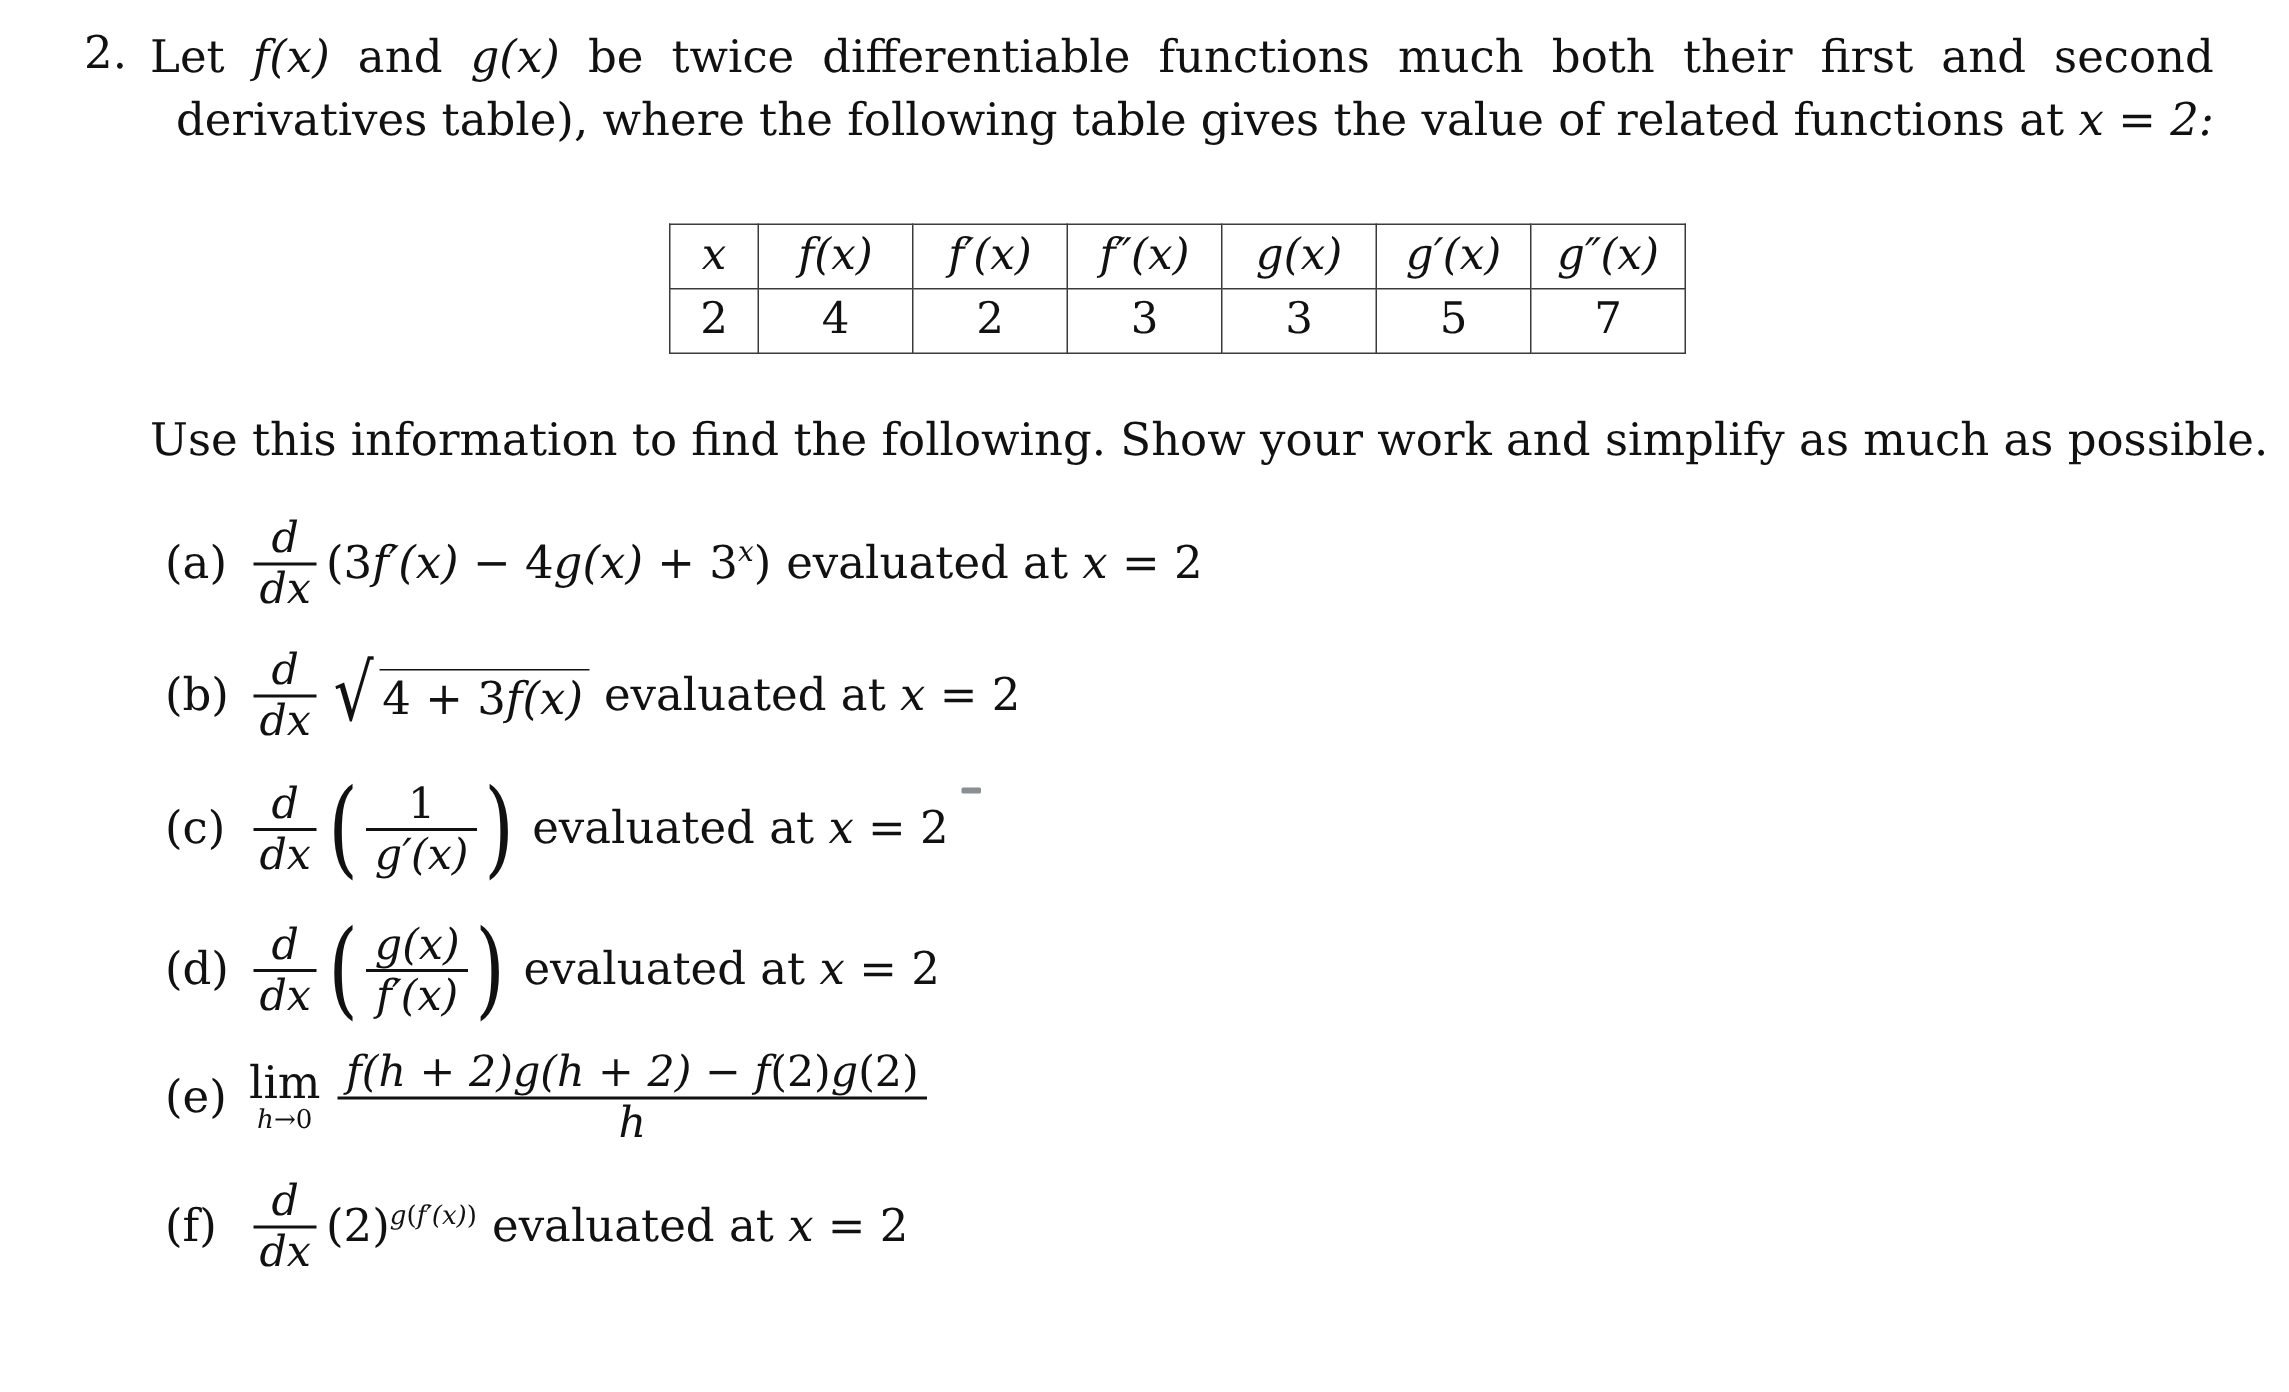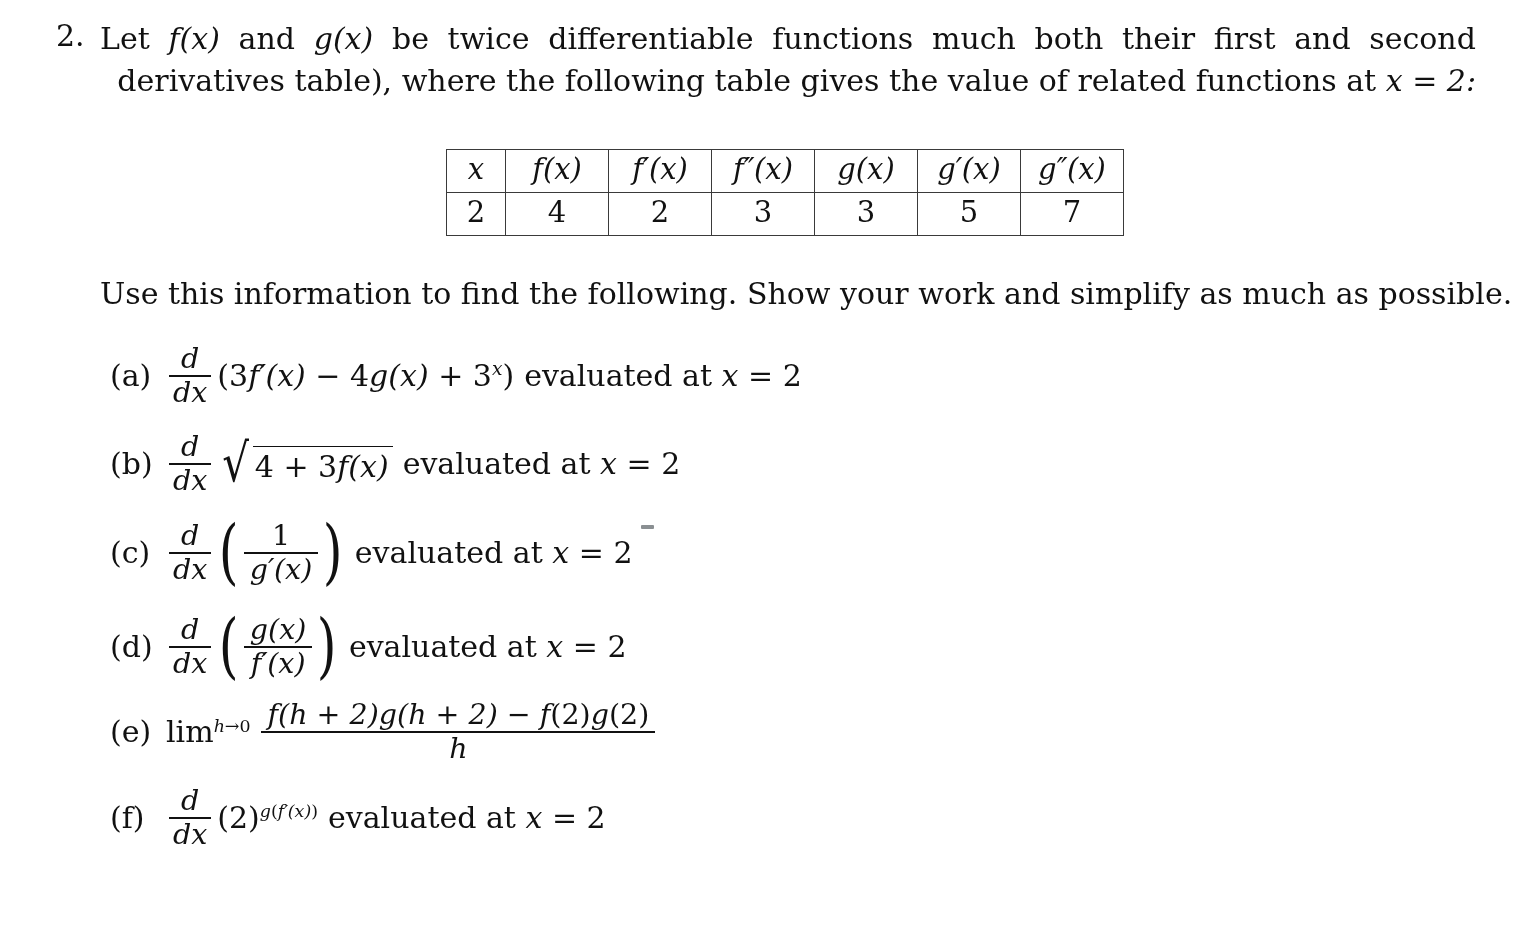--- a/index.html
+++ b/index.html
@@ -152,21 +152,22 @@
   }
   .sqrt .radicand {
     border-top: 1.6px solid #111111;
     padding: 2px 4px 0 2px;
     margin-top: 2px;
   }
 
   
   .limit {
     display: inline-flex;
-    align-items: flex-start;
+    flex-direction: column;
+    align-items: center;
     vertical-align: middle;
     line-height: 1.0;
     margin-right: 8px;
   }
   .limit .lim-op { font-size: 1em; }
   .limit .lim-sub { font-size: 0.58em; margin-top: 1px; }
 
   .tail { margin-left: 10px; }
 
   

